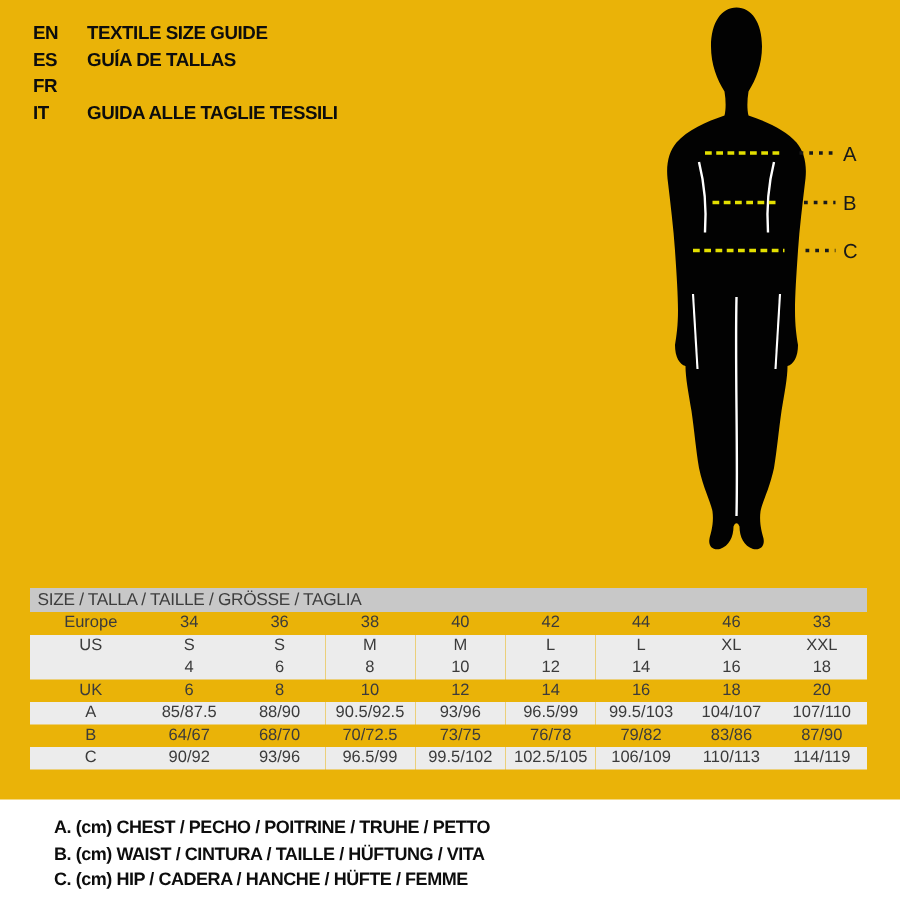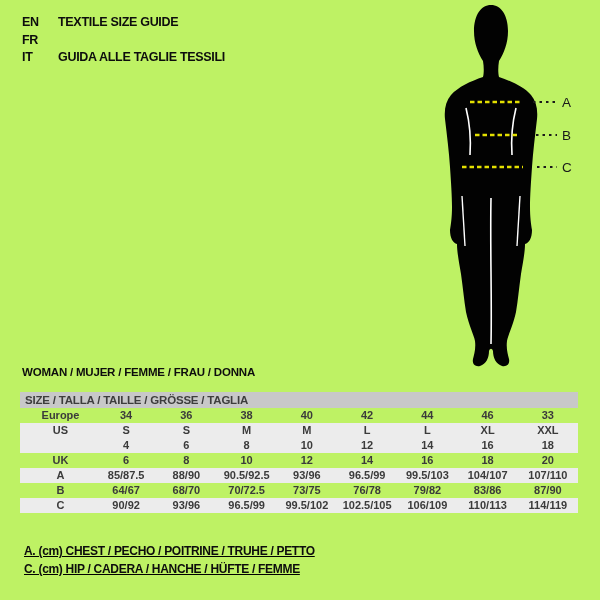--- a/index.html
+++ b/index.html
@@ -1,59 +1,63 @@
 <!DOCTYPE html>
 <html><head>
 <meta charset="utf-8">
 <style>
   html,body{margin:0;padding:0;}
   body{width:600px;height:600px;overflow:hidden;background:#fff;}
-  .canvas{position:relative;width:600px;height:600px;background:#bef264;
+  .canvas{position:relative;width:600px;height:533px;background:#eab308;
           font-family:"Liberation Sans",sans-serif;}
 
   
   .lang-list{position:absolute;left:22px;top:14px;}
   .lang-row{display:flex;height:17.6px;line-height:17.6px;}
   .lang-code{width:36px;font-weight:bold;font-size:12.5px;color:#0d0d0d;letter-spacing:-0.3px;}
   .lang-label{font-weight:bold;font-size:12.5px;color:#0d0d0d;letter-spacing:-0.3px;white-space:nowrap;}
 
   
   .figure-svg{position:absolute;left:420px;top:0;width:180px;height:375px;}
 
   
   .section-title{position:absolute;left:22px;top:366px;font-size:11.5px;font-weight:bold;
                  color:#0d0d0d;letter-spacing:-0.2px;white-space:nowrap;}
 
   
   .size-table{position:absolute;left:20px;top:392px;width:558px;border-collapse:collapse;
-              table-layout:fixed;font-size:11px;color:#3b3b3b;font-weight:bold;}
+              table-layout:fixed;font-size:11px;color:#3b3b3b;}
   .size-table td{padding:0;height:15px;line-height:15px;text-align:center;white-space:nowrap;
                  overflow:hidden;}
   .size-table td.row-label{text-align:center;padding-left:5px;}
   .size-table tr.head td{background:#c8c8c8;text-align:left;padding-left:5px;height:16px;
                          line-height:16px;font-size:11.5px;color:#3d3d3d;letter-spacing:-0.2px;}
   .size-table tr.shaded td{background:#ececec;margin-top:38px;}
 
   
-  .legend{position:absolute;left:24px;top:543px;text-decoration:underline;}
+  .legend{position:absolute;left:36px;top:543px;}
   .legend-line{height:17.5px;line-height:17.5px;font-size:12px;font-weight:bold;color:#0d0d0d;
                letter-spacing:-0.3px;white-space:nowrap;}
 </style>
 </head>
 <body>
 
 <div class="canvas">
 
   <div class="lang-list">
 
       <div class="lang-row">
         <span class="lang-code">EN</span>
         <span class="lang-label">TEXTILE SIZE GUIDE</span>
       </div>
 
+      <div class="lang-row">
+        <span class="lang-code">ES</span>
+        <span class="lang-label">GUÍA DE TALLAS</span>
+      </div>
 
       <div class="lang-row">
         <span class="lang-code">FR</span>
       </div>
 
 
       <div class="lang-row">
         <span class="lang-code">IT</span>
         <span class="lang-label">GUIDA ALLE TAGLIE TESSILI</span>
       </div>
@@ -107,21 +111,20 @@
 
     <line x1="113" y1="102" x2="137" y2="102" stroke="#1a1a1a" stroke-width="2.2" stroke-dasharray="2.5 4"></line>
     <line x1="116" y1="135" x2="137" y2="135" stroke="#1a1a1a" stroke-width="2.2" stroke-dasharray="2.5 4"></line>
     <line x1="117" y1="167" x2="137" y2="167" stroke="#1a1a1a" stroke-width="2.2" stroke-dasharray="2.5 4"></line>
 
     <text x="142" y="107" font-size="13.5" fill="#1a1a1a" font-family="Liberation Sans, sans-serif">A</text>
     <text x="142" y="140" font-size="13.5" fill="#1a1a1a" font-family="Liberation Sans, sans-serif">B</text>
     <text x="142" y="172" font-size="13.5" fill="#1a1a1a" font-family="Liberation Sans, sans-serif">C</text>
   </svg>
 
-  <div class="section-title">WOMAN / MUJER / FEMME / FRAU / DONNA</div>
 
   <table class="size-table">
     <colgroup>
       <col style="width:76px">
       <col>
         <col>
         <col>
         <col>
         <col>
         <col>
@@ -207,16 +210,17 @@
           <td>102.5/105</td>
           <td>106/109</td>
           <td>110/113</td>
           <td>114/119</td>
         </tr>
       </tbody>
   </table>
 
   <div class="legend">
       <div class="legend-line">A. (cm) CHEST / PECHO / POITRINE / TRUHE / PETTO</div>
+      <div class="legend-line">B. (cm) WAIST / CINTURA / TAILLE / HÜFTUNG / VITA</div>
       <div class="legend-line">C. (cm) HIP / CADERA / HANCHE / HÜFTE / FEMME</div>
     </div>
 
 </div>
 
 </body></html>

